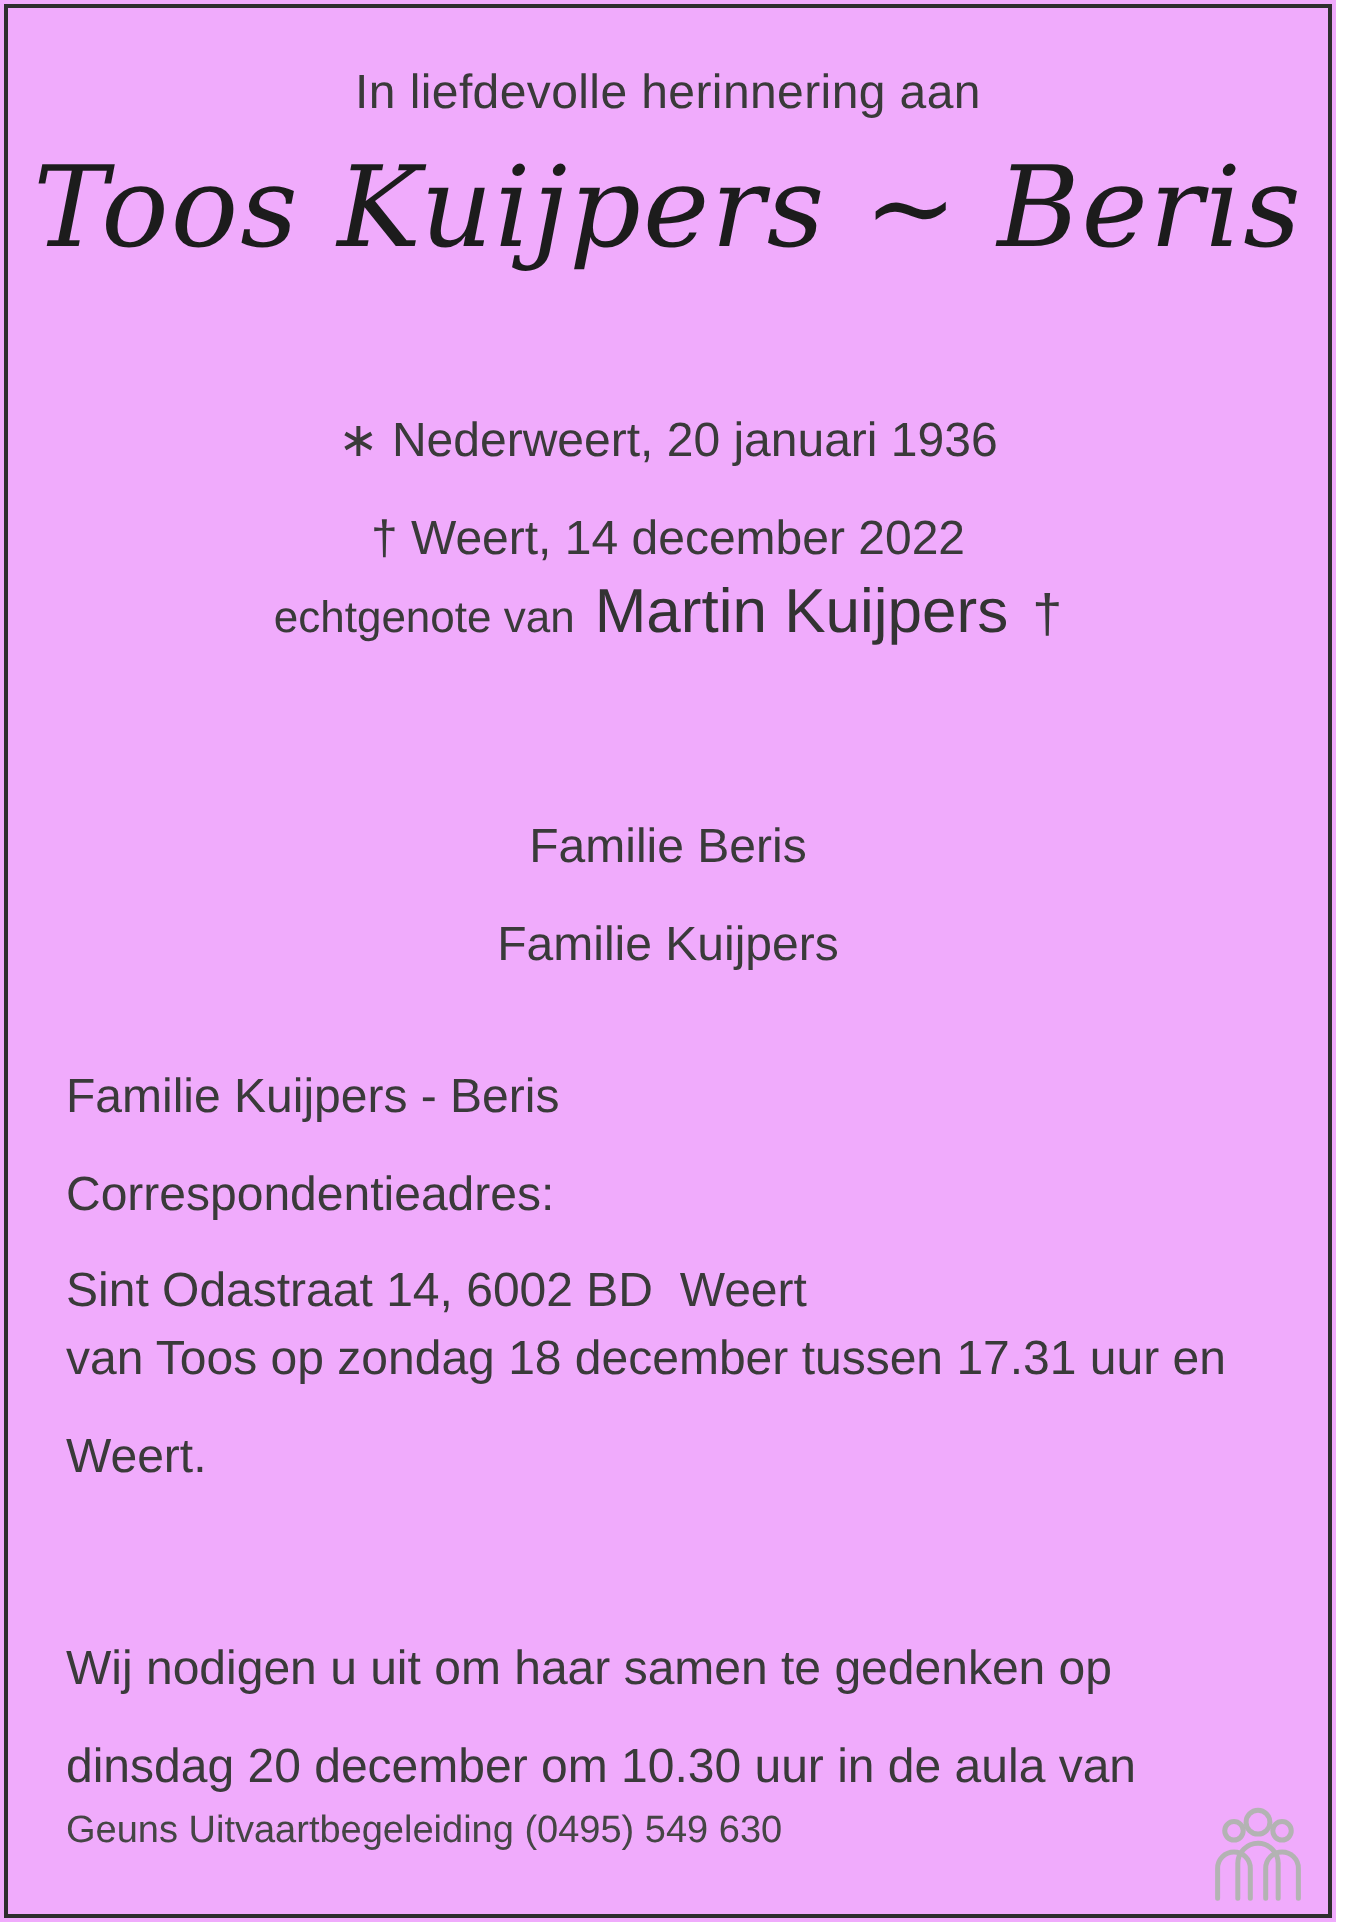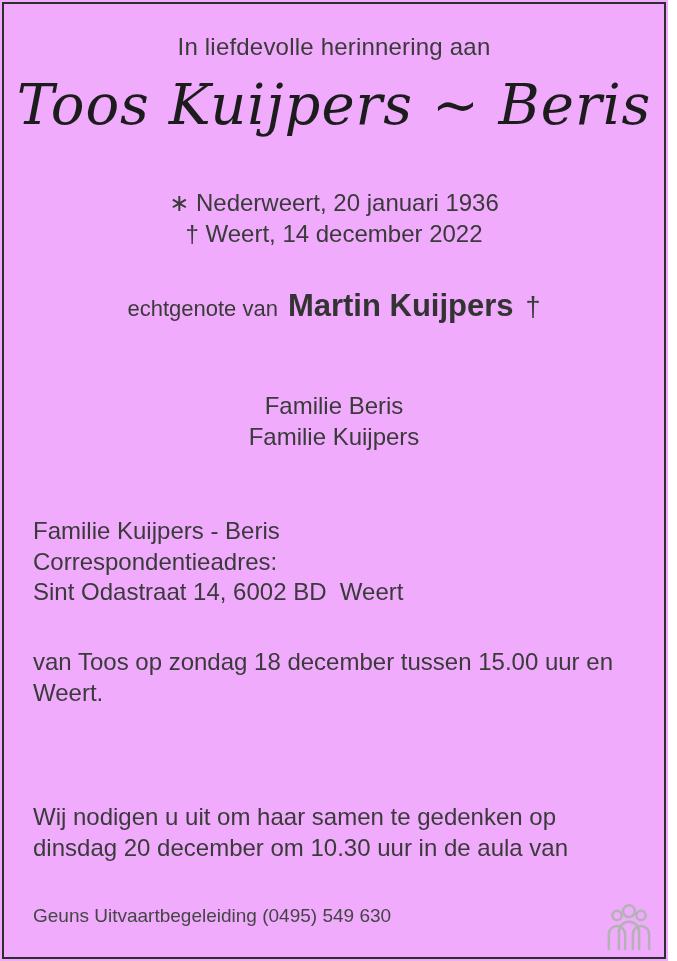--- a/index.html
+++ b/index.html
@@ -32,39 +32,39 @@
   }
   .dates{
     position:absolute; left:0; right:0; top:187px;
     font-size:24px; line-height:31px;
   }
   .spouse{
     position:absolute; left:0; right:0; top:288px;
     font-size:22px;
     white-space:nowrap;
   }
-  .spouse .big{font-size:31px; margin-left:10px; color:#333;font-weight:bold;}
+  .spouse .big{font-size:31px; margin-left:10px; color:#333;}
   .spouse .dagger{font-size:27px; margin-left:12px;}
   .families{
     position:absolute; left:0; right:0; top:390px;
     font-size:24px; line-height:31px;
   }
   .correspondence{
     position:absolute; left:33px; top:516px;
     font-size:24px; line-height:30.5px;
   }
   .para1{
     position:absolute; left:33px; top:646px;
     font-size:24px; line-height:31px;
   }
   .para2{
     position:absolute; left:33px; top:801px;
     font-size:24px; line-height:31px;
   }
-  .line{white-space:pre; }
+  .line{white-space:pre;margin-top:18px; }
   .footer-text{
     position:absolute; left:33px; top:905px;
     font-size:19px; color:#454545;
   }
   .logo{
     position:absolute; right:14px; bottom:10px;
     width:50px; height:50px;
   }
 </style>
 </head>
@@ -91,21 +91,21 @@
     <div class="line">Familie Kuijpers</div>
   </div>
 
   <div class="correspondence">
     <div class="line">Familie Kuijpers - Beris</div>
     <div class="line">Correspondentieadres:</div>
     <div class="line">Sint Odastraat 14, 6002 BD  Weert</div>
   </div>
 
   <div class="para1">
-    <div class="line">van Toos op zondag 18 december tussen 15.00 uur en</div>
+    <div class="line">van Toos op zondag 18 december tussen 17.31 uur en</div>
     <div class="line">Weert.</div>
   </div>
 
   <div class="para2">
     <div class="line">Wij nodigen u uit om haar samen te gedenken op</div>
     <div class="line">dinsdag 20 december om 10.30 uur in de aula van</div>
   </div>
 
   <div class="footer-text">Geuns Uitvaartbegeleiding (0495) 549 630</div>
 

